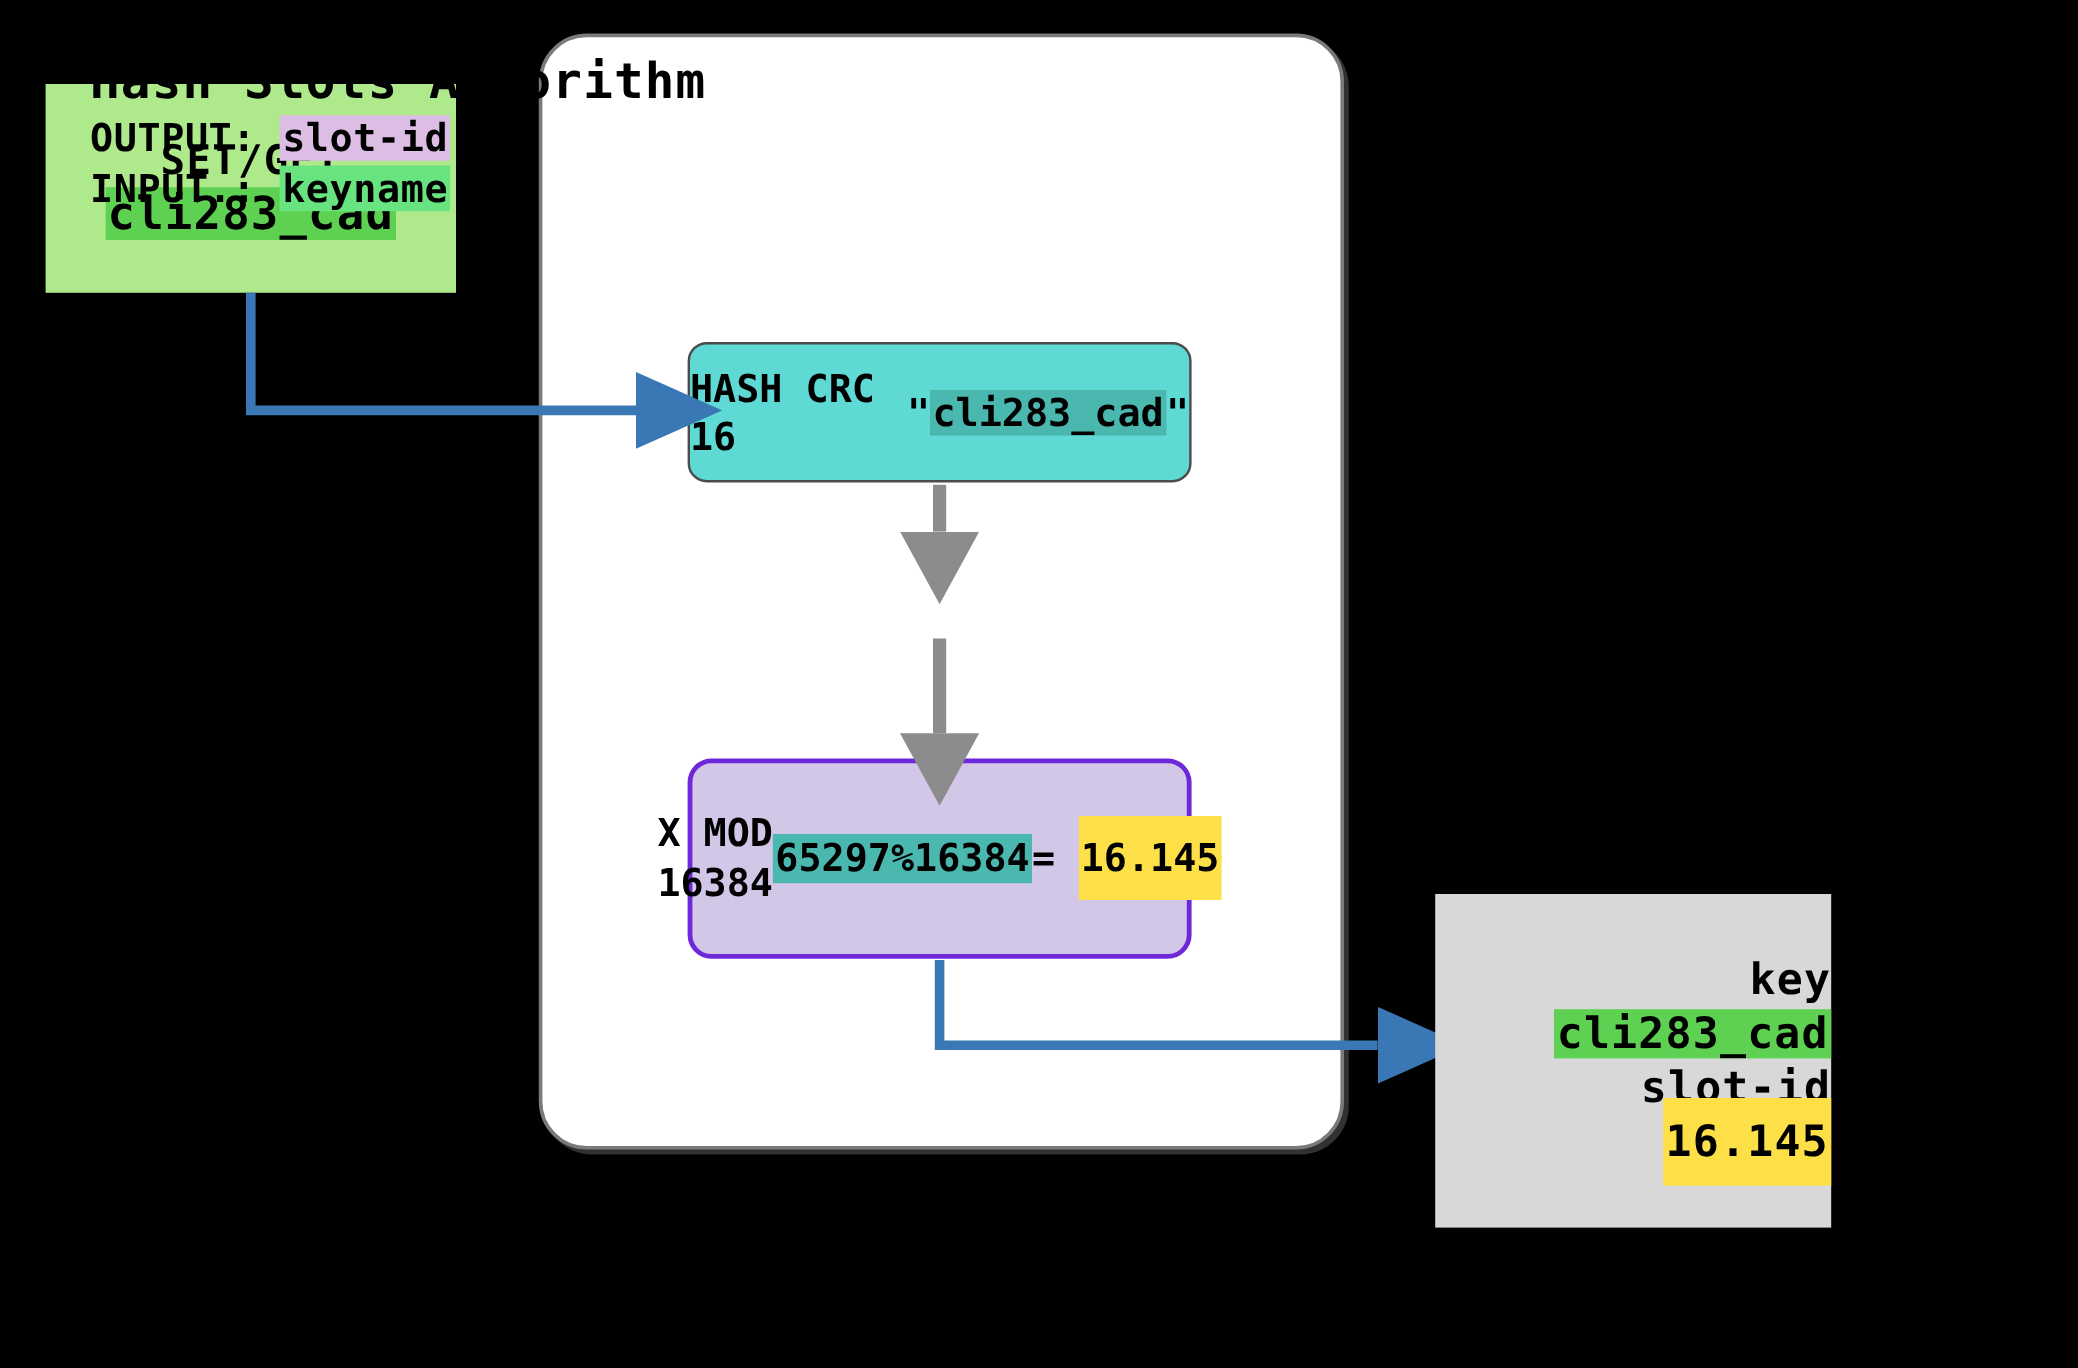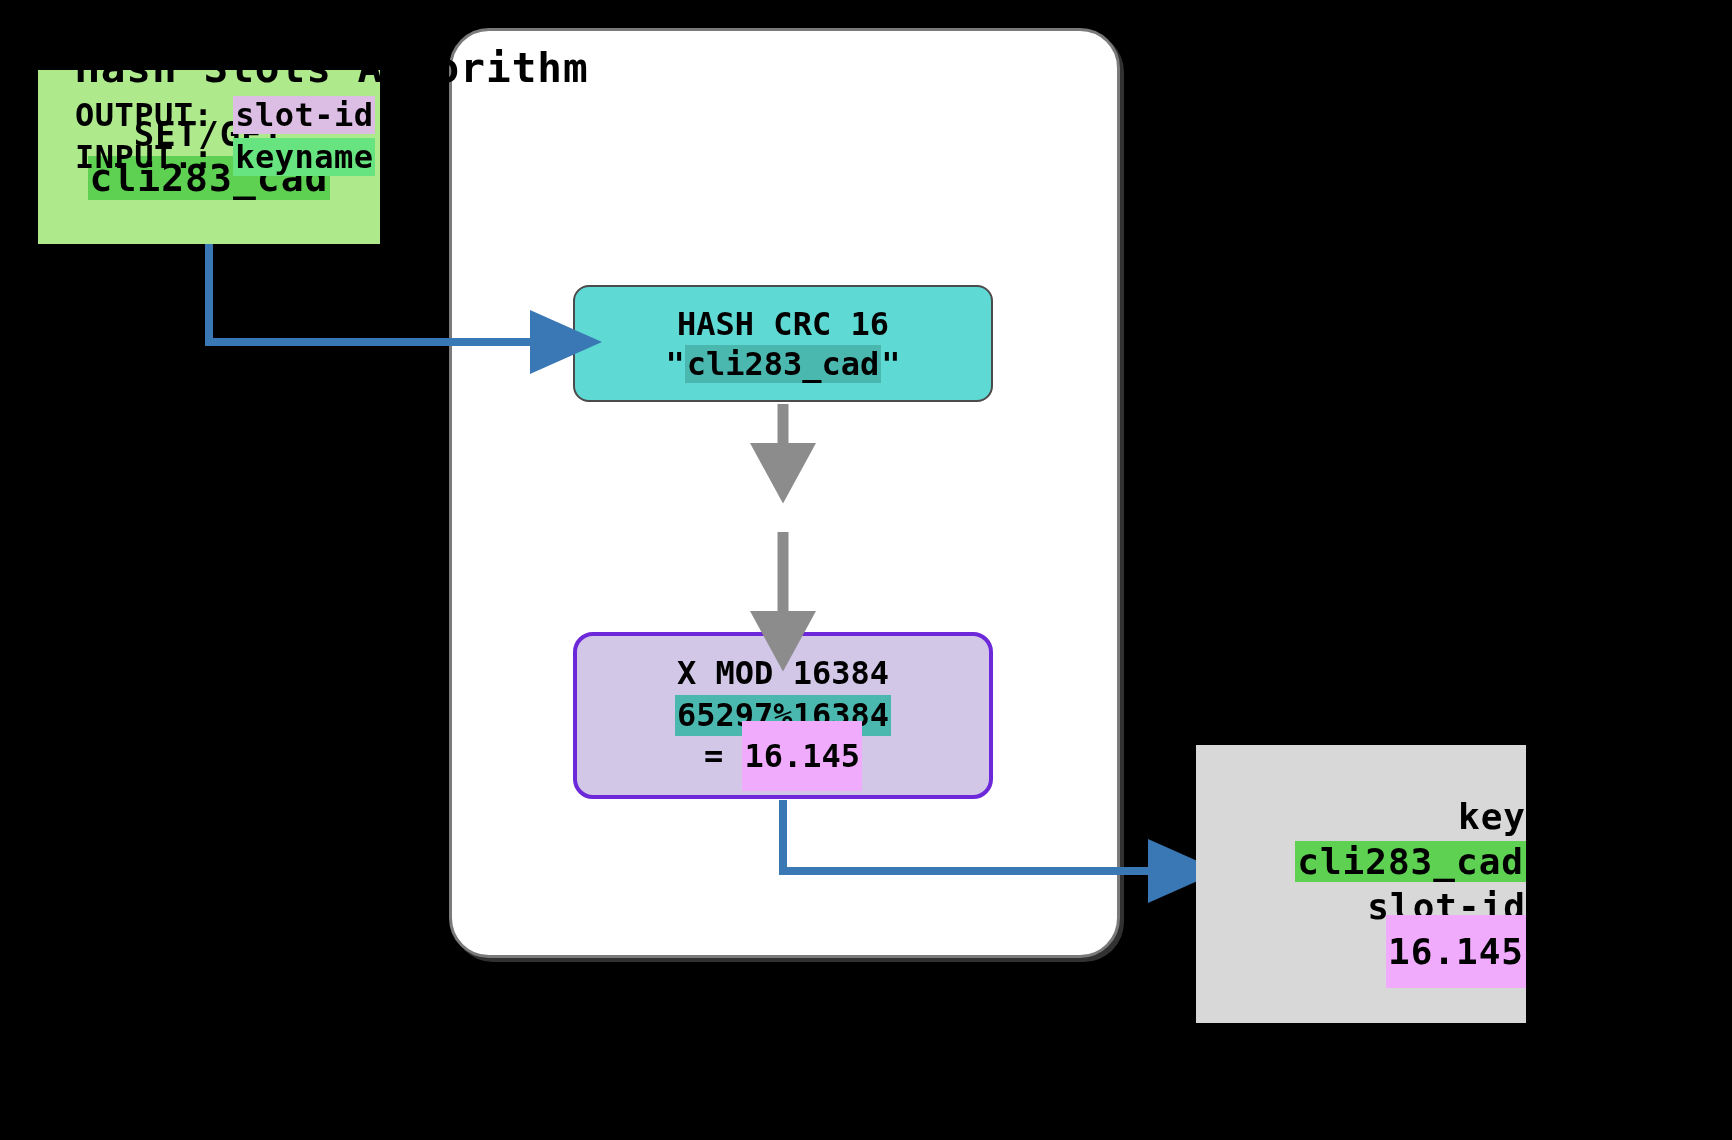--- a/index.html
+++ b/index.html
@@ -77,28 +77,28 @@
     font-size: 32px;
     font-weight: bold;
     color: #000;
     white-space: nowrap;
     margin-top: 4px;
     letter-spacing: 0.5px;
   }
   .hl-green  { background: #67e380; padding: 0 2px; }
   .hl-purple { background: #dcbde4; padding: 0 2px; }
   .hl-teal   { background: #4bb8b0; padding: 0 2px; }
-  .hl-pink   { background: #f0abfc; padding: 16px 2px; }
+  .hl-pink   { background: #fde047; padding: 16px 2px; }
   .hl-green-strong { background: #5ed152; padding: 0 2px; }
 
   
   .flow-box {
     position: absolute;
     display: flex;
-    flex-direction: column;
+    flex-direction: row;
     align-items: center;
     justify-content: center;
     box-sizing: border-box;
     color: #000;
     font-weight: bold;
   }
   #crc-box {
     left: 573px;
     top: 285px;
     width: 420px;

